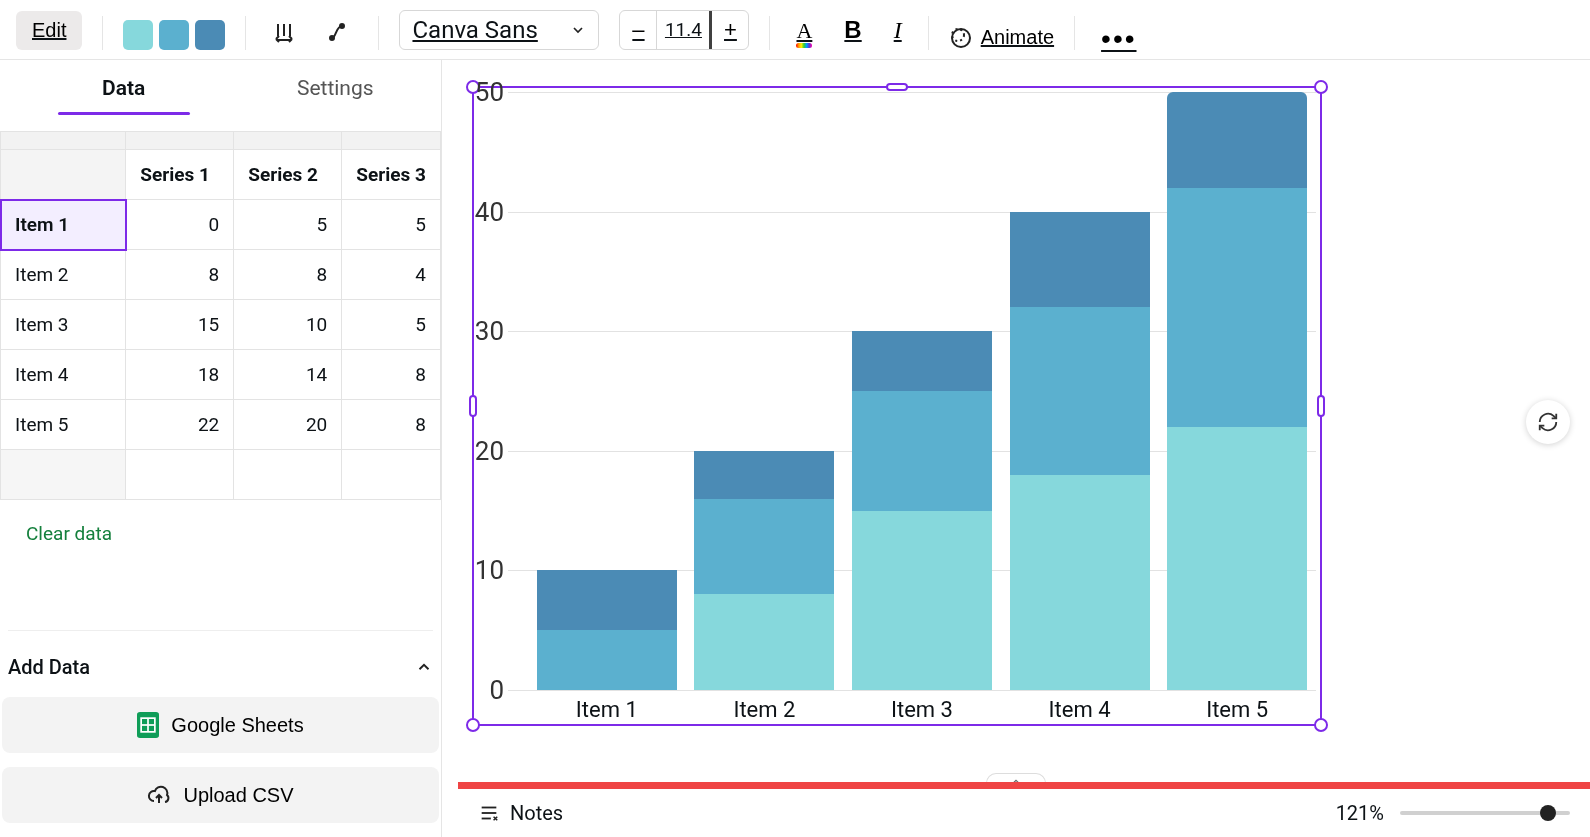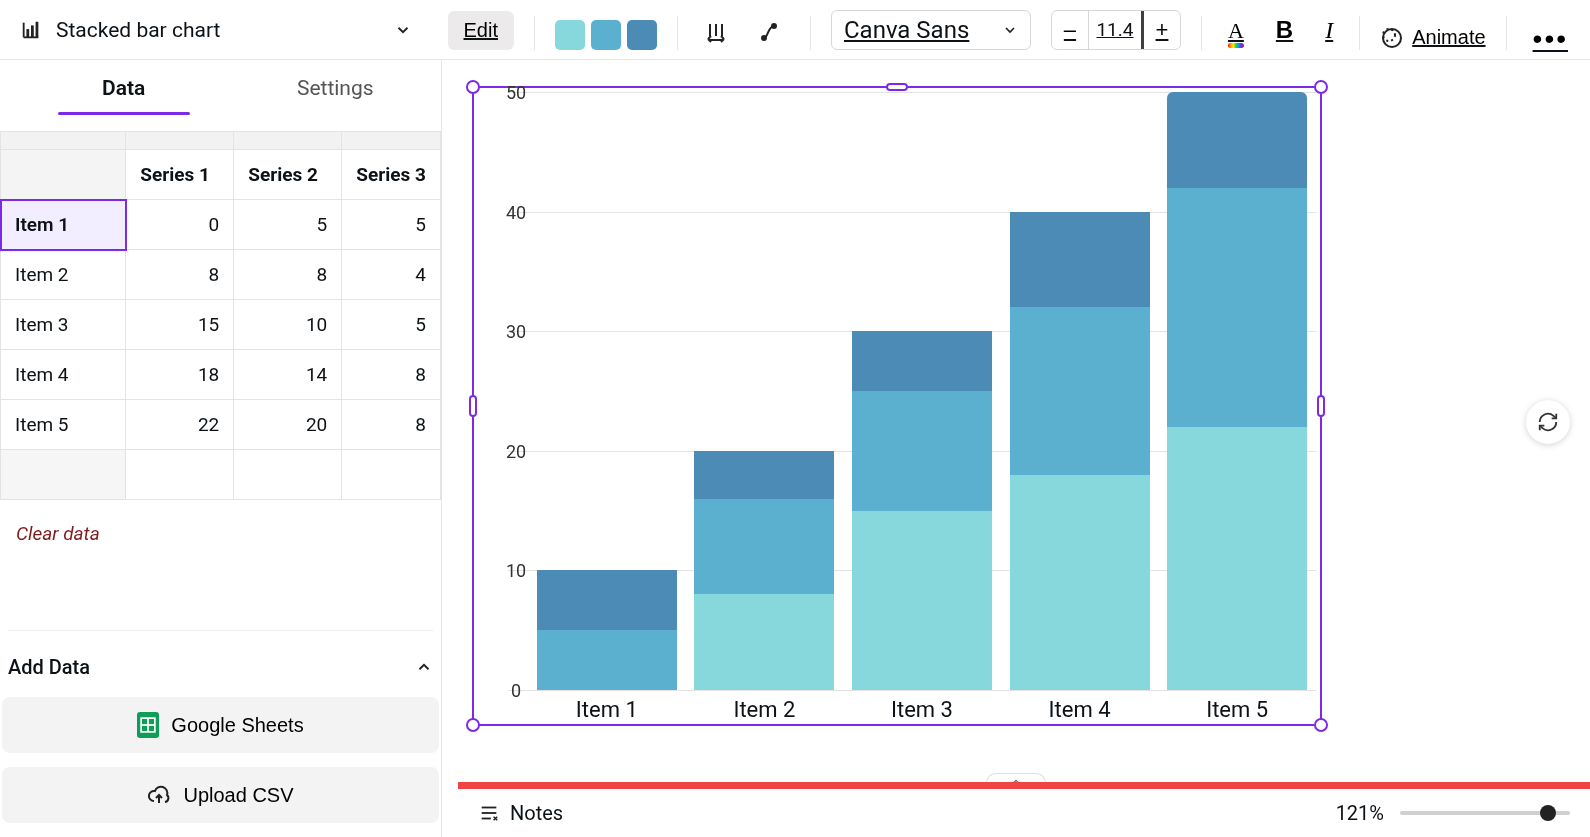--- a/index.html
+++ b/index.html
@@ -43,21 +43,21 @@
 .data-table { font-size: 19px; }
 .data-table table { border-collapse: collapse; }
 .data-table th, .data-table td { border: 1px solid #e3e3e3; padding: 12px 14px; text-align: right; height: 50px; }
 .data-table th { text-align: left; font-weight: 700; background:#fff; }
 .data-table .rowlabel { text-align: left; font-weight: 400; }
 .data-table .corner { background: #f4f4f4; width:130px; }
 .data-table tr.headrow th { background:#fff; text-align:left; }
 .data-table tr.stubrow td, .data-table tr.stubrow th { background:#f2f2f2; height:18px; padding:4px; }
 .data-table td.selected, .data-table th.selected { background:#f3eeff; outline:2px solid #7d2ae8; outline-offset:-1px; font-weight:600;}
 
-.clear-link { color: #7f1d1d; font-size: 19px; padding: 22px 16px; cursor:pointer;font-style:italic; }
+.clear-link { color: #15803d; font-size: 19px; padding: 22px 26px; cursor:pointer; }
 .spacer { flex:1; border-bottom:1px solid #eee; margin: 0 8px; }
 
 .adddata { padding: 14px 2px 0; }
 .adddata-head { display:flex; justify-content:space-between; align-items:center; font-size:20px; font-weight:500; padding: 10px 6px 18px; cursor:pointer;}
 .wide-btn { display:flex; align-items:center; justify-content:center; gap:12px; width:100%; height:56px; border:none; background:#f3f3f3; border-radius:8px; font-size:20px; margin-bottom:14px; cursor:pointer; }
 .wide-btn svg { width:24px; height:24px; }
 .gs-icon { width:22px; height:26px; background:#0f9d58; border-radius:3px; display:flex; align-items:center; justify-content:center; }
 .gs-icon-inner { width:12px; height:14px; }
 
 
@@ -65,21 +65,21 @@
 .chart-sel { position:absolute; left:30px; top:26px; width:850px; height:640px; border:2px solid #7d2ae8; }
 .sel-handle { position:absolute; width:14px; height:14px; background:#fff; border:2px solid #7d2ae8; border-radius:50%; }
 .h-tl{top:-8px;left:-8px;} .h-tr{top:-8px;right:-8px;} .h-bl{bottom:-8px;left:-8px;} .h-br{bottom:-8px;right:-8px;}
 .sel-midh{position:absolute; width:22px; height:8px; background:#fff; border:2px solid #7d2ae8; border-radius:4px; left:50%; transform:translateX(-50%);} 
 .sel-midh.top{top:-5px;}
 .sel-midv{position:absolute; width:8px; height:22px; background:#fff; border:2px solid #7d2ae8; border-radius:4px; top:50%; transform:translateY(-50%);} 
 .sel-midv.left{left:-5px;} .sel-midv.right{right:-5px;}
 
 .chart { position:absolute; inset: 4px 4px 34px 34px; }
 .gridline { position:absolute; left:0; right:0; border-top:1px solid #e2e2e2; }
-.ytick { position:absolute; left:-34px; width:30px; text-align:center; font-size:18px; color:#333; transform:translateY(-50%);margin-left:27px; }
+.ytick { position:absolute; left:-34px; width:30px; text-align:right; font-size:26px; color:#333; transform:translateY(-50%); }
 .bars { position:absolute; left:20px; right:0; bottom:0; top:0; display:flex; align-items:flex-end; justify-content:space-around; }
 .barcol { width:140px; display:flex; flex-direction:column-reverse; border-radius:6px 6px 0 0; overflow:hidden; }
 .seg { width:100%; }
 .xlabels { position:absolute; left:54px; right:4px; bottom:2px; display:flex; justify-content:space-around; font-size:22px; }
 .xlabels span { width:140px; text-align:center; }
 
 .float-refresh { position:absolute; right:20px; top:340px; width:44px; height:44px; border-radius:50%; background:#fff; box-shadow:0 1px 6px rgba(0,0,0,.18); display:flex; align-items:center; justify-content:center; cursor:pointer;}
 .float-refresh svg{width:22px;height:22px;}
 
 .canvas-footer { position:absolute; bottom:0; left:16px; right:0; height:55px; border-top:7px solid #ef4444; display:flex; align-items:center; padding:0 20px; gap:14px; font-size:20px;}
@@ -87,39 +87,20 @@
 .canvas-footer .zoom { margin-left:auto; display:flex; align-items:center; gap:16px;justify-content:space-between;}
 .zoom-slider{ width:170px; height:4px; background:#d0d0d0; border-radius:2px; position:relative;}
 .zoom-thumb{ position:absolute; top:-6px; width:16px; height:16px; background:#222; border-radius:50%; }
 .panel-expand { position:absolute; bottom:48px; left:50%; transform:translateX(-50%); width:60px; height:16px; border:1px solid #ddd; border-bottom:none; border-radius:10px 10px 0 0; background:#fff; display:flex; align-items:center; justify-content:center; cursor:pointer;}
 .panel-expand svg{width:14px;height:10px;}
 </style>
 </head>
 <body>
 
 <div class="toolbar">
-  <div class="toolbar-left">
-    <div class="tb-title">
-      <span class="tb-icon">
-        <svg viewBox="0 0 24 24" fill="none" stroke="#222" stroke-width="2">
-            <path d="M4 20V4"></path>
-            <path d="M4 20H20"></path>
-            <rect x="7" y="11" width="3" height="9" fill="#222" stroke="none"></rect>
-            <rect x="12" y="7" width="3" height="13" fill="#222" stroke="none"></rect>
-            <rect x="17" y="3" width="3" height="17" fill="#222" stroke="none"></rect>
-          </svg>
-      </span>
-      <span>Stacked bar chart</span>
-    </div>
-    <span class="tb-chev">
-      <svg viewBox="0 0 24 24" fill="none" stroke="#222" stroke-width="2.5">
-          <polyline points="6 9 12 15 18 9"></polyline>
-        </svg>
-    </span>
-  </div>
 
   <div class="toolbar-right">
     <button class="btn-edit">Edit</button>
     <div class="tb-sep"></div>
     <div class="colorset">
       <div class="colorsw" id="sw1" style="background: rgb(134, 216, 220);"></div>
       <div class="colorsw" id="sw2" style="background: rgb(91, 176, 207);"></div>
       <div class="colorsw" id="sw3" style="background: rgb(75, 139, 181);"></div>
     </div>
     <div class="tb-sep"></div>

